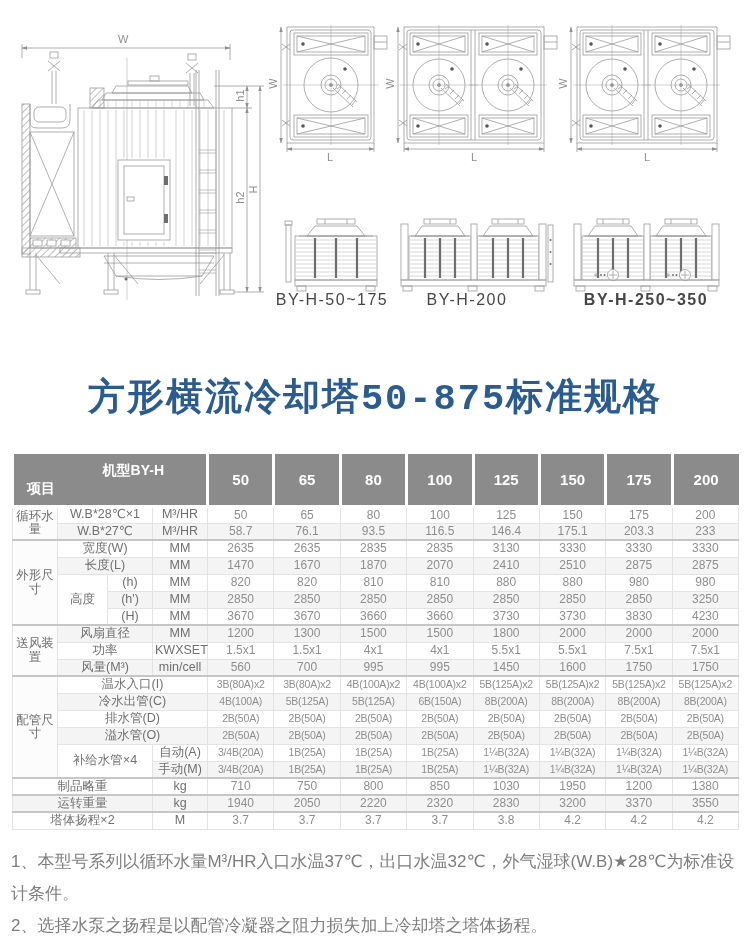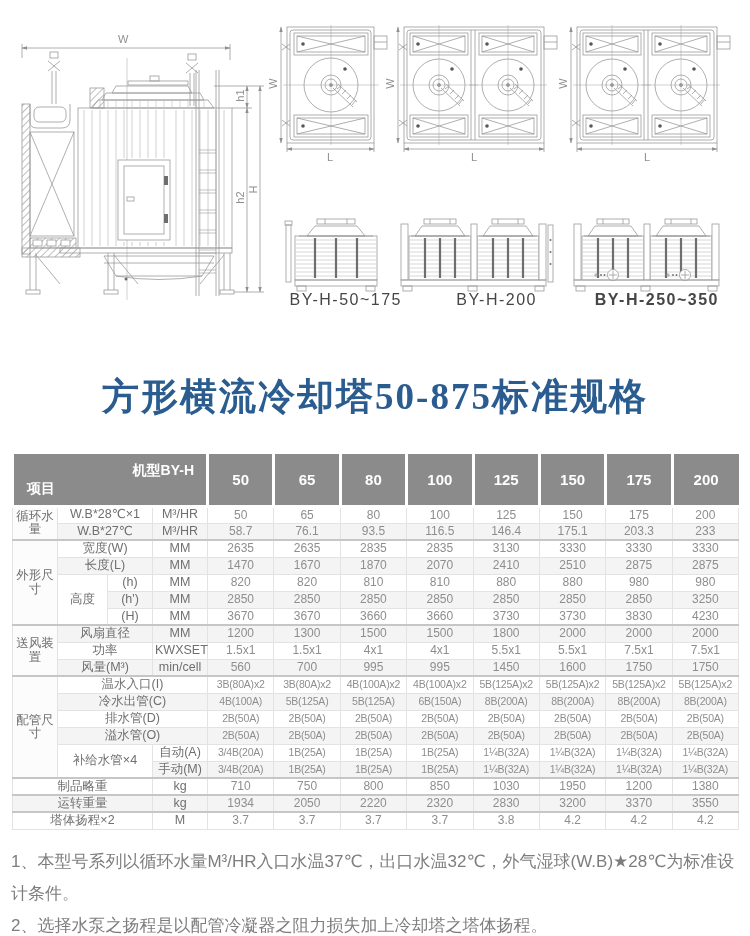--- a/index.html
+++ b/index.html
@@ -6,43 +6,43 @@
   body{
     width:750px;height:936px;background:#ffffff;overflow:hidden;
     font-family:"Liberation Sans","DejaVu Sans",sans-serif;
   }
   
   .drawings{position:relative;width:750px;height:332px;}
   .drawings svg{position:absolute;left:0;top:0;}
   .dim{position:absolute;font-size:11px;color:#8f8f8f;line-height:1;}
   .rot{transform:rotate(-90deg);transform-origin:center;display:inline-block;}
   .dimL{width:60px;text-align:center;}
-  .caption{position:absolute;top:291px;font-size:16px;color:#464646;letter-spacing:1.5px;text-align:right;}
+  .caption{position:absolute;top:291px;font-size:16px;color:#464646;letter-spacing:1.5px;text-align:center;}
   
   .title{
     margin:40px 0 32px;text-align:center;
-    font-family:Liberation Serif, serif;
+    font-family:Liberation Mono, monospace;
     font-size:37px;font-weight:bold;color:#2b5c8f;letter-spacing:2px;
   }
   
   table.spec{
     width:728px;margin:0 auto;border-collapse:collapse;table-layout:fixed;
   }
   table.spec th,table.spec td{box-sizing:border-box;}
   table.spec thead th{
     background:#8b8b8b;color:#fff;font-size:15px;font-weight:bold;
     height:52px;border-left:3px solid #fff;border-bottom:3px solid #fff;
     text-align:center;vertical-align:middle;padding:0;
   }
   th.corner{
     position:relative;border-left:none;
     background:linear-gradient(to bottom right,#8b8b8b 49.5%,#ffffff 49.5%,#ffffff 50.6%,#8b8b8b 50.6%);
   }
   th.corner .c-item{position:absolute;left:13px;bottom:7px;font-size:14px;}
-  th.corner .c-model{position:absolute;right:12px;top:8px;font-size:14px;}
+  th.corner .c-model{position:absolute;right:42px;top:8px;font-size:14px;}
   table.spec tbody td{
     height:17px;padding:0 2px;font-size:12px;color:#8e8e8e;
     text-align:center;vertical-align:middle;line-height:1.05;
     border:1px solid #e3e3e3;background:#fff;
   }
   table.spec tbody tr.alt td{background:#f4f4f4;}
   table.spec tbody td.lbl{color:#6f6f6f;font-size:12.5px;margin-left:21px;}
   table.spec tbody td.grp{background:#fcfcfc !important;color:#6f6f6f;}
   table.spec tbody tr.sep td{border-top:2px solid #c6c6c6;}
   table.spec tbody tr.sm td.val{font-size:10.5px;letter-spacing:-0.2px;}
@@ -658,21 +658,21 @@
         <td class="val">800</td>
         <td class="val">850</td>
         <td class="val">1030</td>
         <td class="val">1950</td>
         <td class="val">1200</td>
         <td class="val">1380</td>
       </tr>
       <tr class="alt sep">
         <td colspan="3" class="lbl">运转重量</td>
         <td class="lbl">kg</td>
-        <td class="val">1934</td>
+        <td class="val">1940</td>
         <td class="val">2050</td>
         <td class="val">2220</td>
         <td class="val">2320</td>
         <td class="val">2830</td>
         <td class="val">3200</td>
         <td class="val">3370</td>
         <td class="val">3550</td>
       </tr>
       <tr class="sep">
         <td colspan="3" class="lbl">塔体扬程×2</td>

